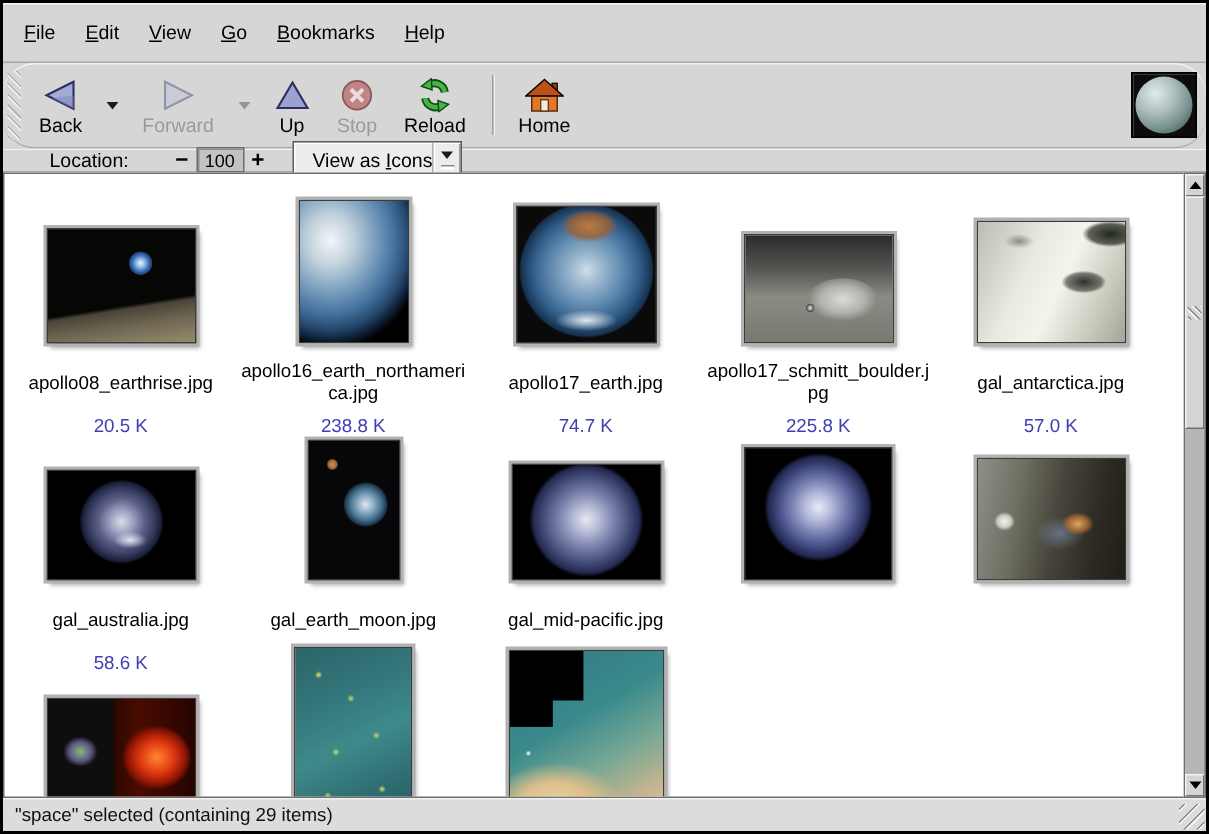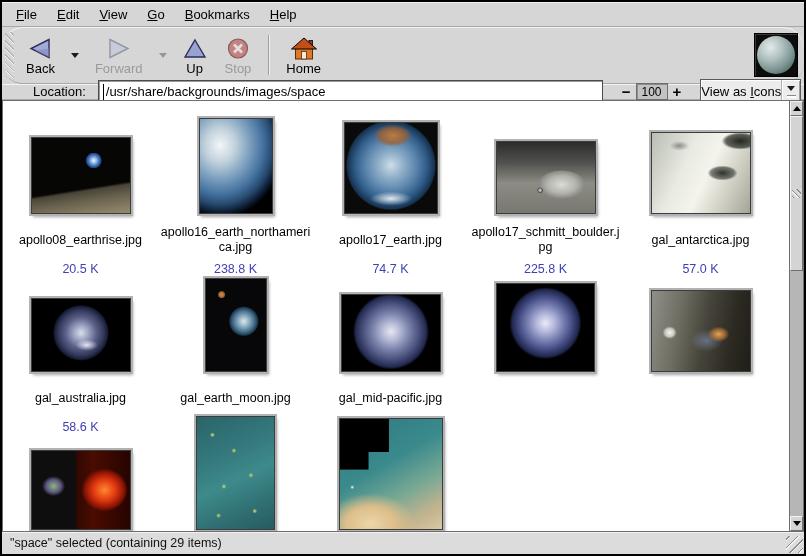--- a/index.html
+++ b/index.html
@@ -4,21 +4,21 @@
 <style>
   * { margin:0; padding:0; box-sizing:border-box; }
   html,body { width:806px; height:556px; font-family:"Liberation Sans", sans-serif; }
   .window {
     width:806px; height:556px; background:#d6d6d6;
     border:2px solid #000; display:flex; flex-direction:column; overflow:hidden;
   }
 
   
   .menubar {
-    height:25px; display:flex; align-items:center; padding-left:4px;
+    height:40px; display:flex; align-items:center; padding-left:4px;
     box-shadow: inset 0 1px 0 #f4f4f4; border-bottom:1px solid #a8a8a8;
     flex:none; list-style:none;
   }
   .menubar li {
     font-size:13px; color:#000; padding:4px 10px; cursor:default; white-space:nowrap;
   }
 
   
   .toolbar {
     height:57px; display:flex; align-items:stretch; padding:2px 6px 2px 2px;
@@ -247,20 +247,29 @@
     </div>
 
     <div class="tbtn disabled">
       <svg class="ticon" width="24" height="23" viewBox="0 0 24 23">
         <circle cx="12" cy="11.5" r="9.5" fill="#c08484" stroke="#8a5a5a" stroke-width="1.2"></circle>
         <path d="M8 7.5 L16 15.5 M16 7.5 L8 15.5" stroke="#e8dcdc" stroke-width="2.6" fill="none"></path>
       </svg>
       <span class="tlabel">Stop</span>
     </div>
 
+    <div class="tbtn">
+      <svg class="ticon" width="26" height="23" viewBox="0 0 26 23">
+        <path d="M19.5,9.5 A7,7 0 0 0 8.5,4.8 M6.5,13.5 A7,7 0 0 0 17.5,18.2" fill="none" stroke="#114e11" stroke-width="5.4"></path>
+        <path d="M19.5,9.5 A7,7 0 0 0 8.5,4.8 M6.5,13.5 A7,7 0 0 0 17.5,18.2" fill="none" stroke="#46b446" stroke-width="3"></path>
+        <polygon points="10.5,0.5 11,8 4,5.5" fill="#46b446" stroke="#114e11" stroke-width="1"></polygon>
+        <polygon points="15.5,22.5 15,15 22,17.5" fill="#46b446" stroke="#114e11" stroke-width="1"></polygon>
+      </svg>
+      <span class="tlabel">Reload</span>
+    </div>
 
     <div class="tsep"></div>
 
     <div class="tbtn">
       <svg class="ticon" width="26" height="23" viewBox="0 0 26 23">
         <rect x="18" y="3.5" width="3.5" height="6" fill="#9a3c14" stroke="#000" stroke-width="0.8"></rect>
         <rect x="4.5" y="11" width="17" height="11" fill="#e07828" stroke="#5a2a10" stroke-width="1"></rect>
         <polygon points="13,1 25.5,12 0.5,12" fill="#c05018" stroke="#000" stroke-width="1"></polygon>
         <rect x="10.5" y="14.5" width="5" height="7.5" fill="#f2ecd8" stroke="#5a2a10" stroke-width="0.8"></rect>
       </svg>
@@ -270,24 +279,20 @@
     <div class="tspacer"></div>
 
     <div class="throbber-frame">
       <div class="throbber"></div>
     </div>
   </div>
 
   <div class="locbar">
     <div class="handle"></div>
     <span class="loc-label">Location:</span>
-    <span class="loc-entry-wrap">
-      <input class="loc-entry" type="text" value="/usr/share/backgrounds/images/space" style="">
-      <span class="loc-cursor"></span>
-    </span>
     <div class="zoomctl">
       <span class="zoom-sign">−</span>
       <span class="zoom-level">100</span>
       <span class="zoom-sign">+</span>
     </div>
     <div class="viewas">
       <span class="viewas-label"><span>V</span><span>i</span><span>e</span><span>w</span><span> </span><span>a</span><span>s</span><span> </span><u>I</u><span>c</span><span>o</span><span>n</span><span>s</span></span>
       <span class="viewas-arrow-area">
         <span class="viewas-arrow"></span>
         <span class="viewas-ridge"></span>

